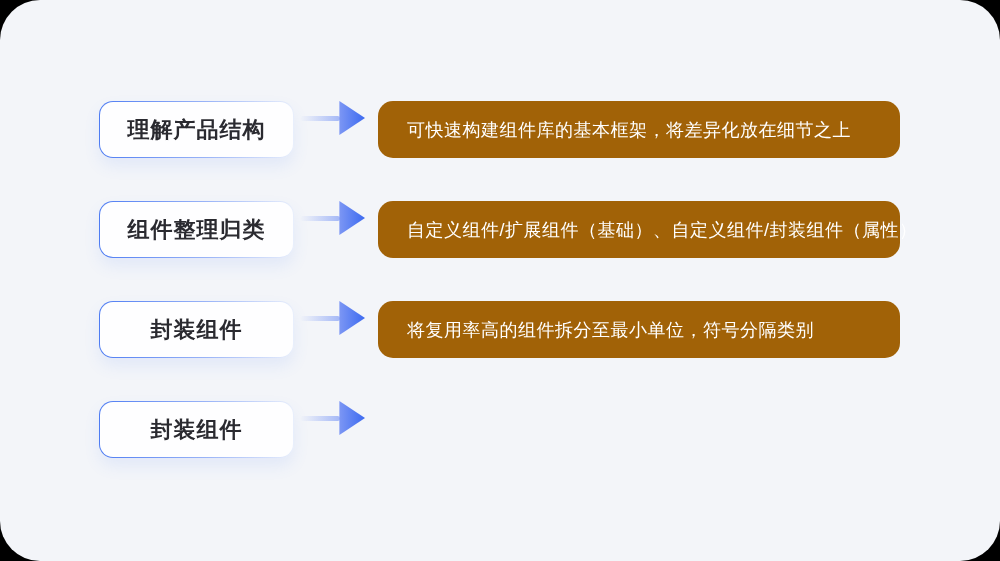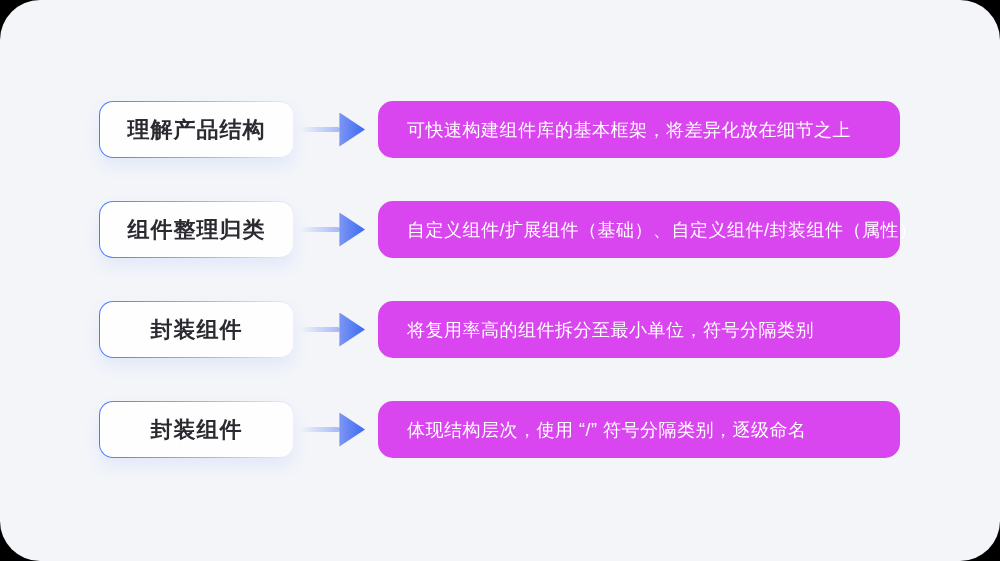--- a/index.html
+++ b/index.html
@@ -10,21 +10,21 @@
     overflow: hidden;
   }
   .canvas {
     width: 1000px; height: 561px;
     background: #f3f5f9;
     border-radius: 40px;
     padding-top: 101px;
   }
   .row {
     display: flex;
-    align-items: center;
+    align-items: flex-start;
     height: 57px;
     margin: 0 0 43px 99px;
   }
   .step-box {
     width: 195px; height: 57px;
     flex: none;
     display: flex;
     align-items: center;
     justify-content: center;
     border: 1.5px solid transparent;
@@ -59,21 +59,21 @@
     background: linear-gradient(to right, #7d97f4 0%, #3c6af0 100%);
     clip-path: polygon(0 0, 100% 50%, 0 100%);
   }
   .desc-box {
     width: 522px; height: 57px;
     flex: none;
     margin-left: 13px;
     display: flex;
     align-items: center;
     border-radius: 15px;
-    background: #d946ef;
+    background: #a16207;
     padding-left: 29px;
   }
   .desc-text {
     font-size: 18px;
     font-weight: 500;
     color: #ffffff;
     letter-spacing: 0.5px;
     white-space: nowrap;
   }
 </style>
@@ -122,18 +122,15 @@
   </div>
 
   <div class="row">
     <div class="step-box">
       <span class="step-label">封装组件</span>
     </div>
     <div class="arrow">
       <div class="arrow-shaft"></div>
       <div class="arrow-head"></div>
     </div>
-    <div class="desc-box">
-      <span class="desc-text">体现结构层次，使用 “/” 符号分隔类别，逐级命名</span>
-    </div>
   </div>
 
 </div>
 
 </body></html>

